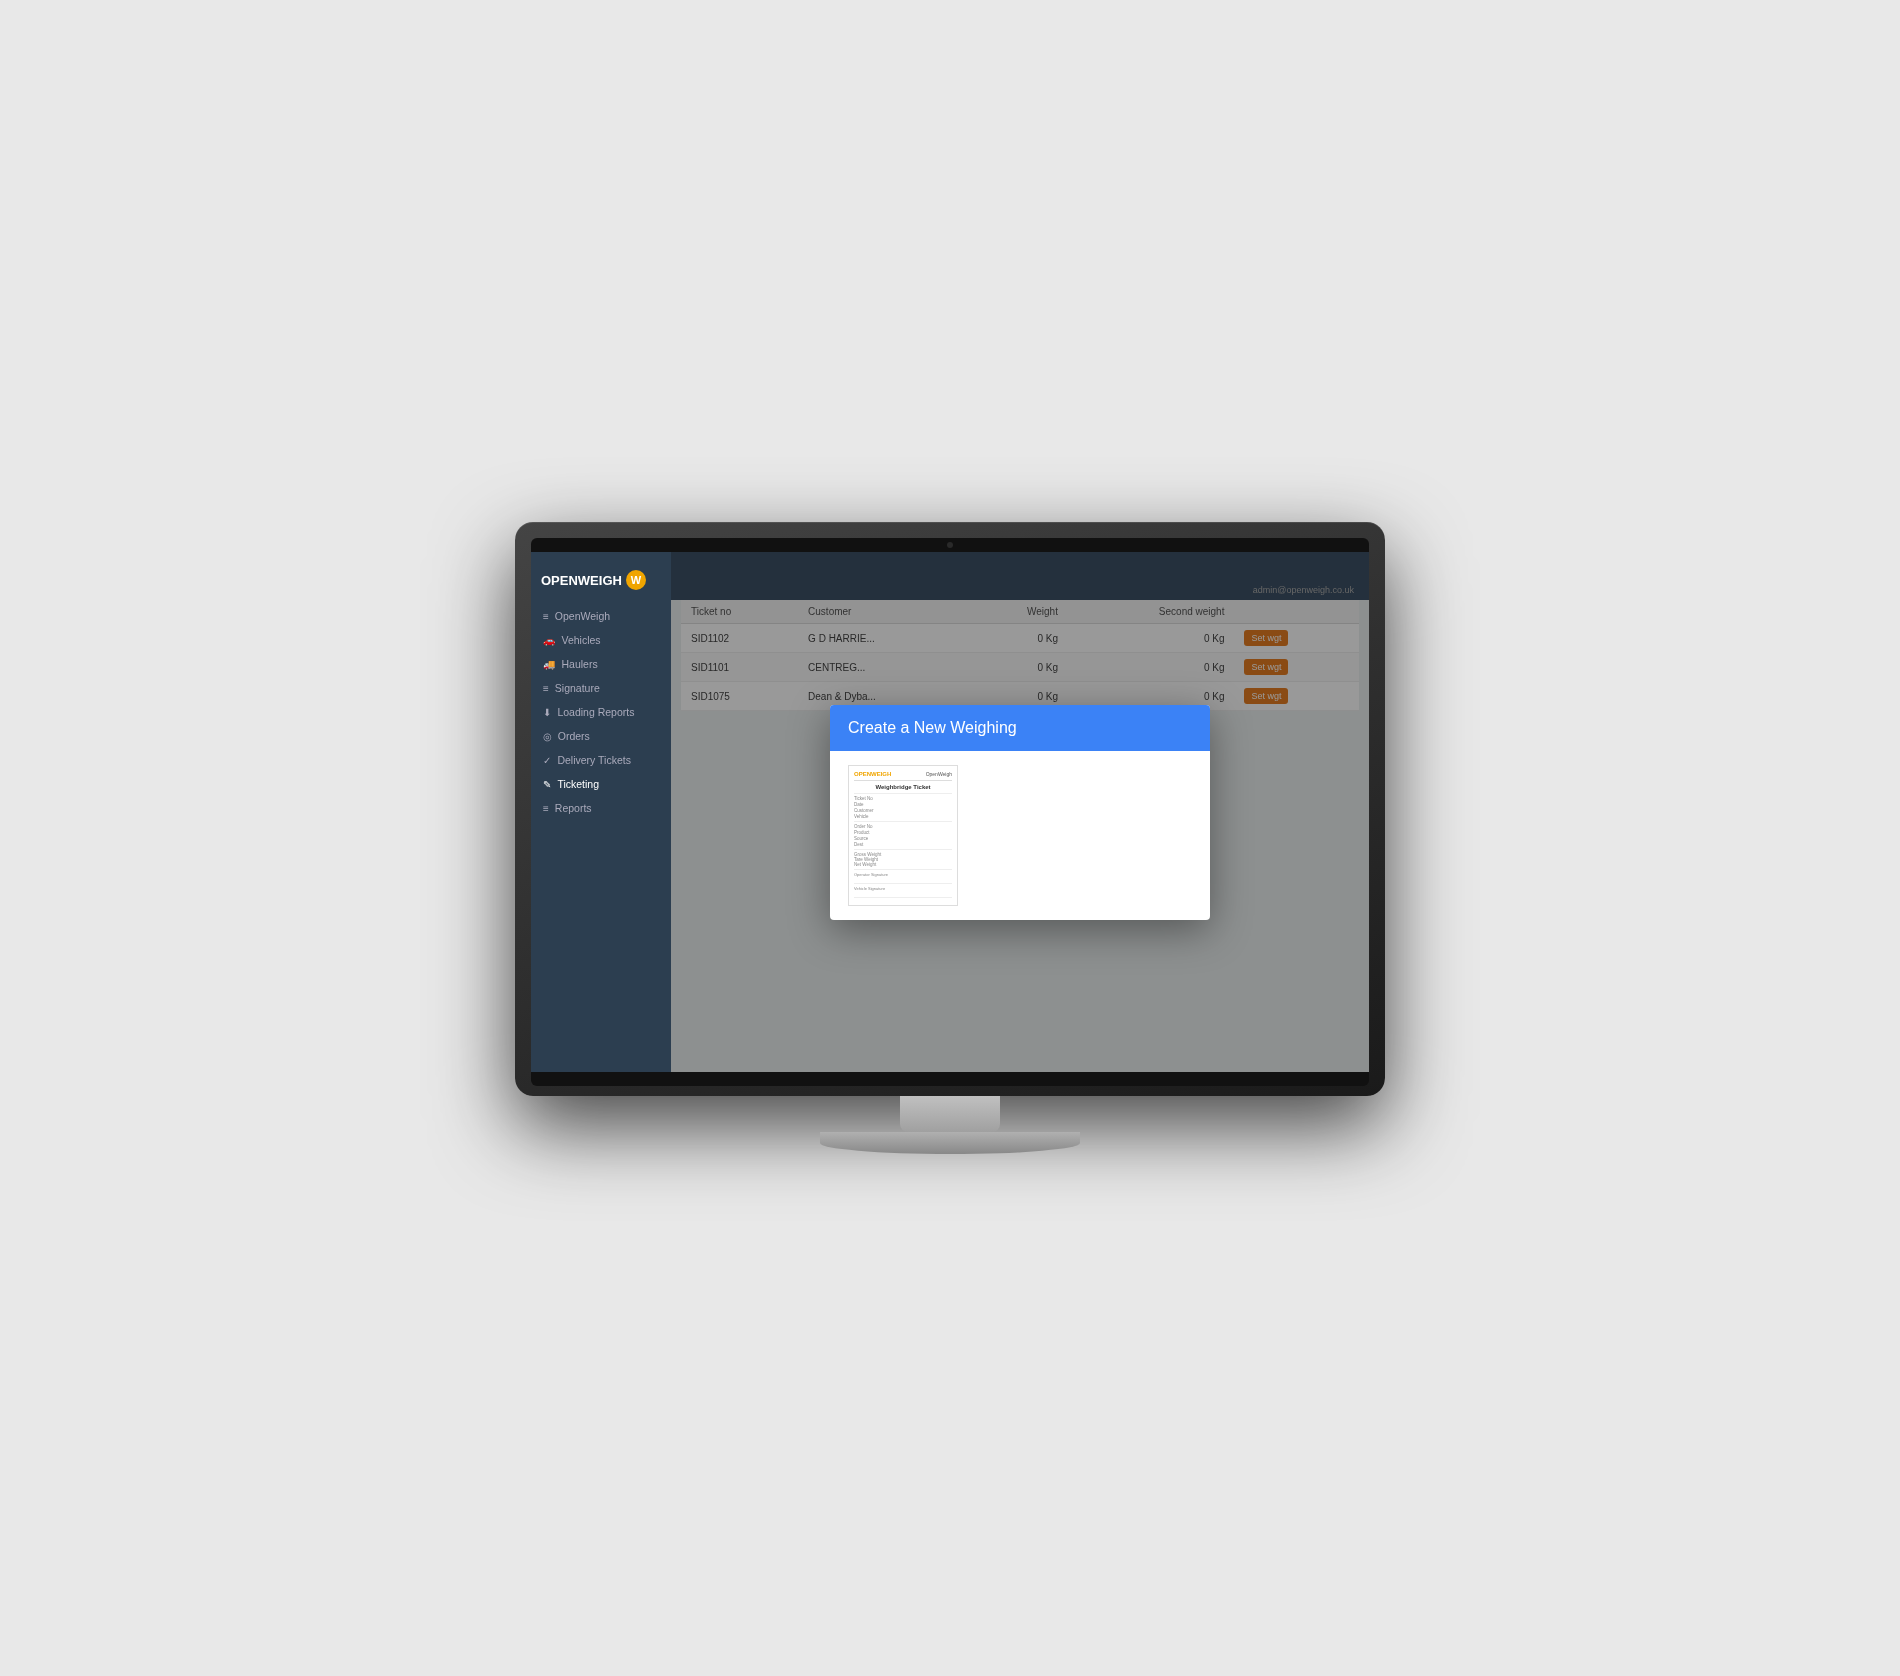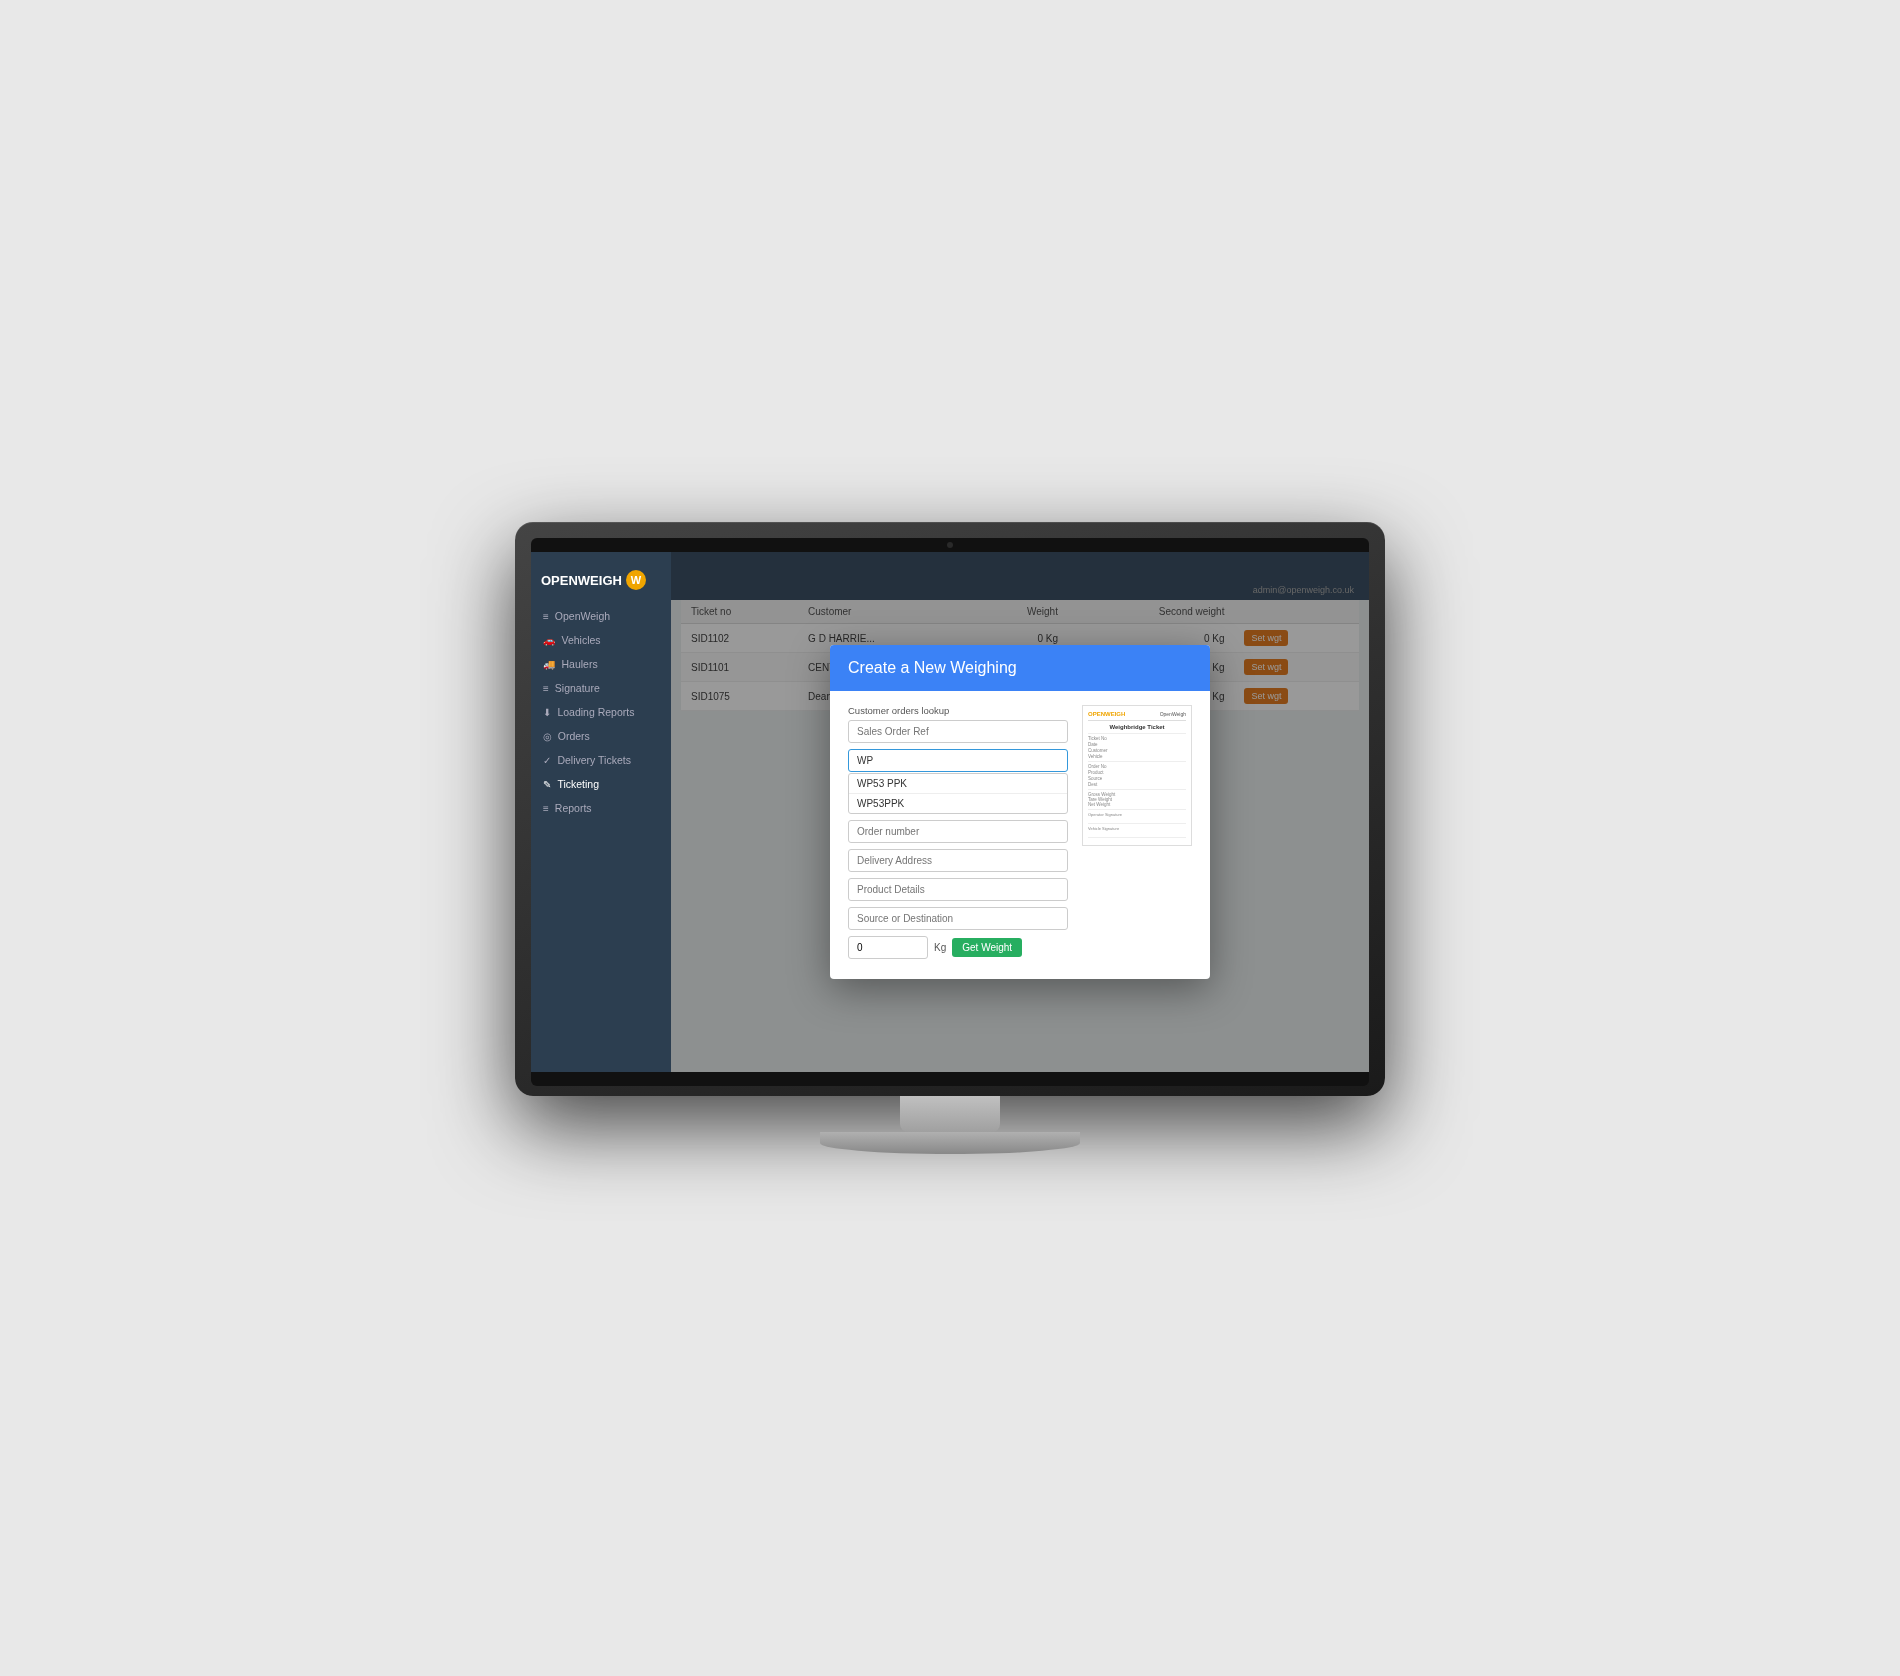--- a/index.html
+++ b/index.html
@@ -394,54 +394,20 @@
 
           <div class="modal-overlay">
             <div class="modal">
 
               <div class="modal-header">
                 <span>Create a New Weighing</span>
               </div>
 
               <div class="modal-body">
 
-                <div class="modal-form">
-                  <span class="form-label">Customer orders lookup</span>
-
-                  
-                  <input class="form-input" type="text" placeholder="Sales Order Ref" style="">
-
-                  
-                  <input class="form-input has-value" type="text" value="WP" placeholder="WP" style="">
-
-                  
-                  <div class="autocomplete-dropdown">
-                    <div class="autocomplete-item">WP53 PPK</div>
-                    <div class="autocomplete-item">WP53PPK</div>
-                  </div>
-
-                  
-                  <input class="form-input" type="text" placeholder="Order number" style="">
-
-                  
-                  <input class="form-input" type="text" placeholder="Delivery Address" style="">
-
-                  
-                  <input class="form-input" type="text" placeholder="Product Details" style="">
-
-                  
-                  <input class="form-input" type="text" placeholder="Source or Destination" style="">
-
-                  
-                  <div class="weight-row">
-                    <input class="weight-input" type="text" value="0" style="">
-                    <span class="weight-unit">Kg</span>
-                    <button class="btn-green">Get Weight</button>
-                  </div>
-                </div>
 
                 <div class="modal-preview">
                   <div class="ticket-preview">
                     <div class="ticket-preview-header">
                       <span class="ticket-logo">OPENWEIGH</span>
                       <span style="font-size:5px;color:#555;">OpenWeigh</span>
                     </div>
                     <div class="ticket-title" style="font-size:6px;font-weight:bold;text-align:center;margin-bottom:3px;">Weighbridge Ticket</div>
                     <div class="ticket-line"></div>
                     <div style="display:grid;grid-template-columns:1fr 1fr;gap:1px;margin-top:2px;">

